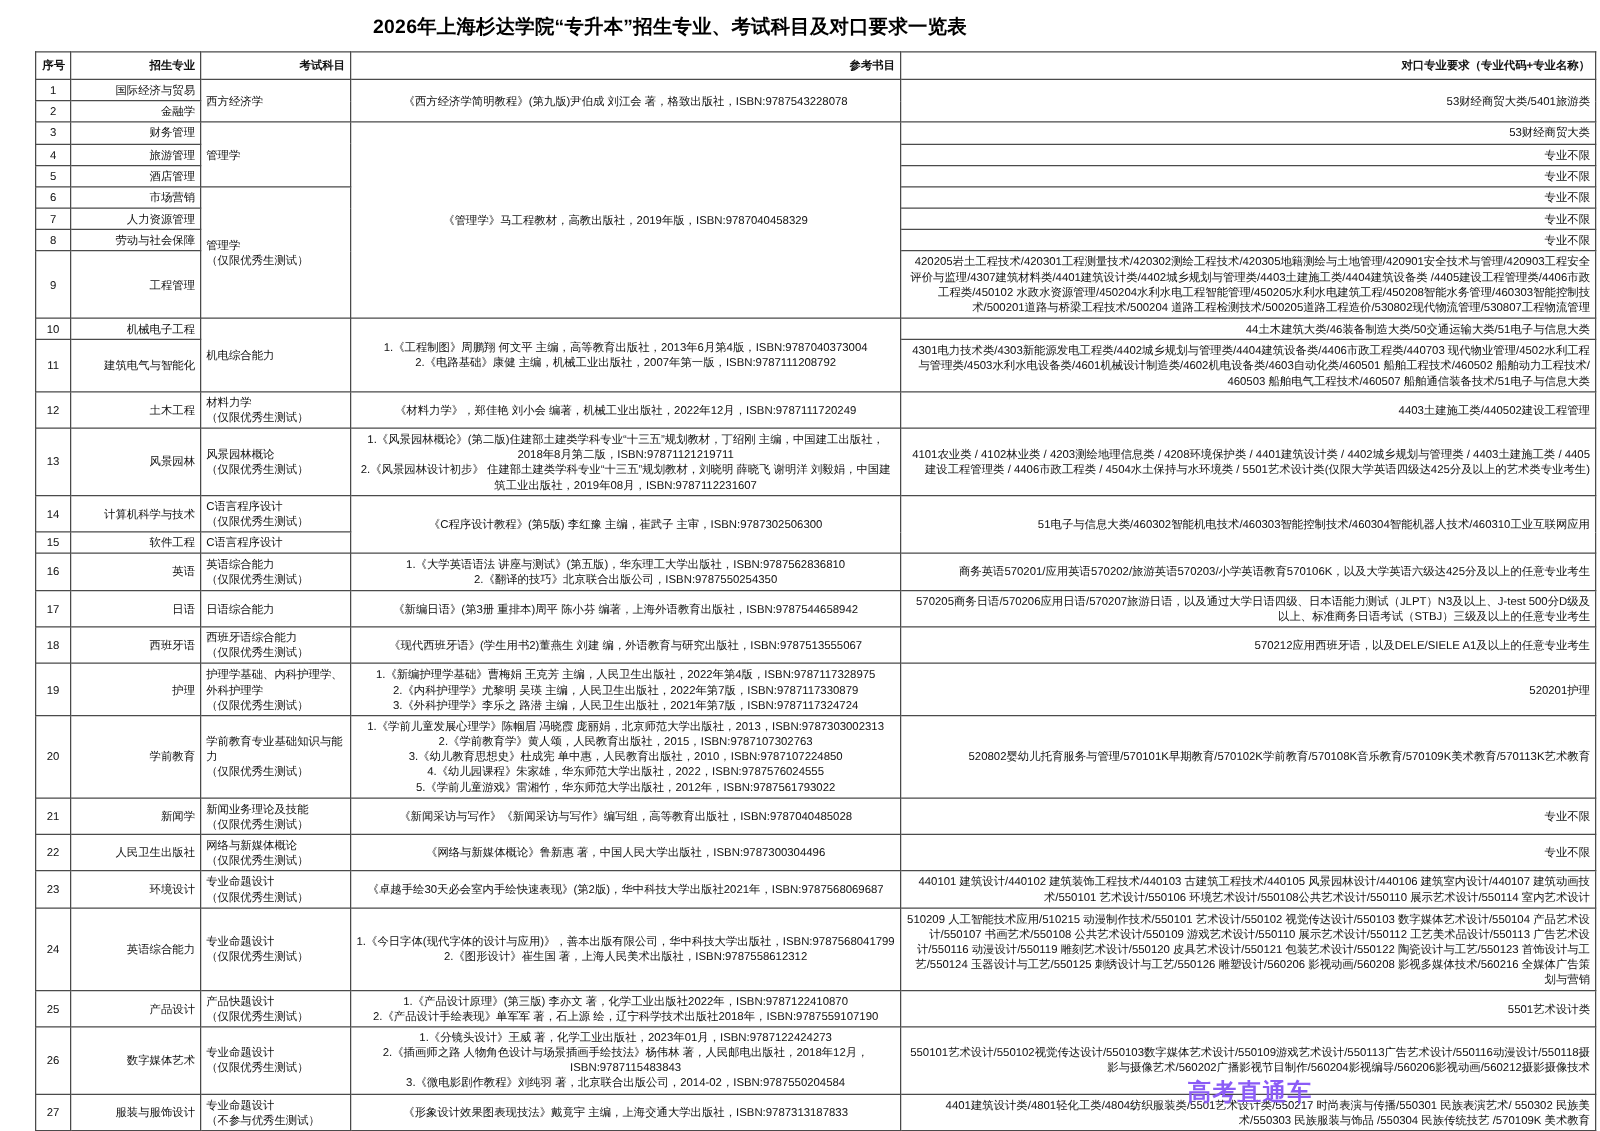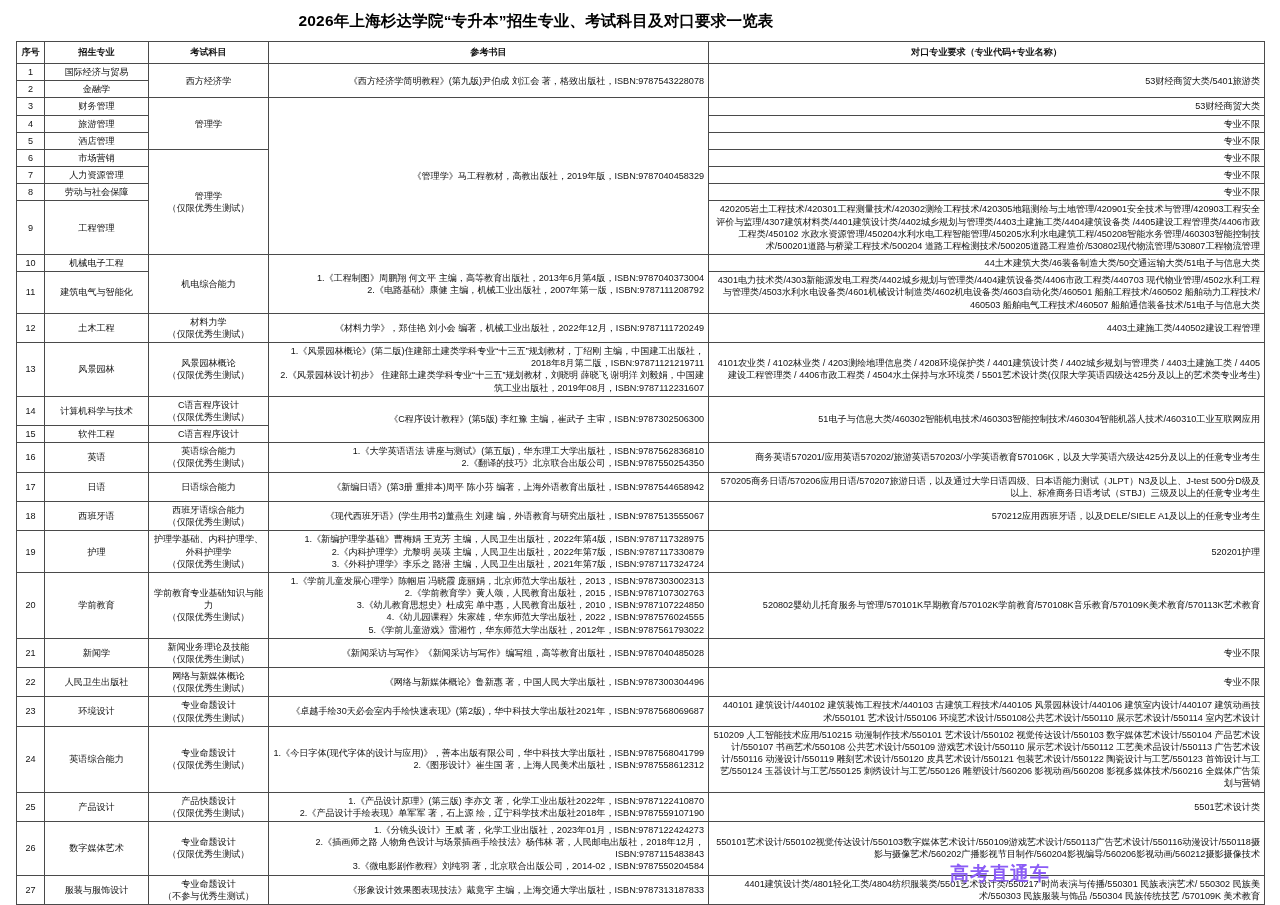--- a/index.html
+++ b/index.html
@@ -9,21 +9,21 @@
   }
   body {
     width: 1280px; height: 905px;
     font-family: "Liberation Sans", "DejaVu Sans", sans-serif;
     color: #1a1a1a;
     overflow: hidden;
     position: relative;
   }
   .page {
     width: 1072px; height: 905px;
-    padding: 0 16px;
+    padding: 0 28px;
     position: relative;
   }
   .doc-title {
     text-align: center;
     font-size: 15.5px;
     font-weight: bold;
     letter-spacing: .2px;
     padding: 11px 0 9px 0;
     color: #000;
   }
@@ -37,35 +37,35 @@
     border: 1px solid #4a4a4a;
     padding: 2px 4px;
     vertical-align: middle;
     font-size: 9.1px;
     line-height: 1.34;
     color: #111;
   }
   thead th {
     font-weight: bold;
     font-size: 11px;
-    text-align: center;
+    text-align: right;
     height: 22px;
     padding: 2px 3px;
   }
   
   col.c-no    { width: 28px; }
   col.c-major { width: 104px; }
   col.c-subj  { width: 120px; }
   col.c-books { width: 440px; }
   col.c-req   { width: 556px; }
 
   td.no   { text-align: center; font-size: 9.6px; }
-  td.major{ text-align: center; font-size: 9.6px; }
-  td.subj { text-align: center; font-size: 9.6px; }
-  td.books{ text-align: right; }
+  td.major{ text-align: right; font-size: 9.6px; }
+  td.subj { font-size: 9.6px; }
+  td.books{ text-align: center; }
   td.req  { text-align: right; }
 
   .sub { display: block; font-family: Liberation Serif, serif; }
   .bookline { display: block; white-space: normal; }
   .watermark {
     position: absolute;
     right: 22px;
     bottom: 18px;
     font-size: 19px;
     font-weight: bold;

